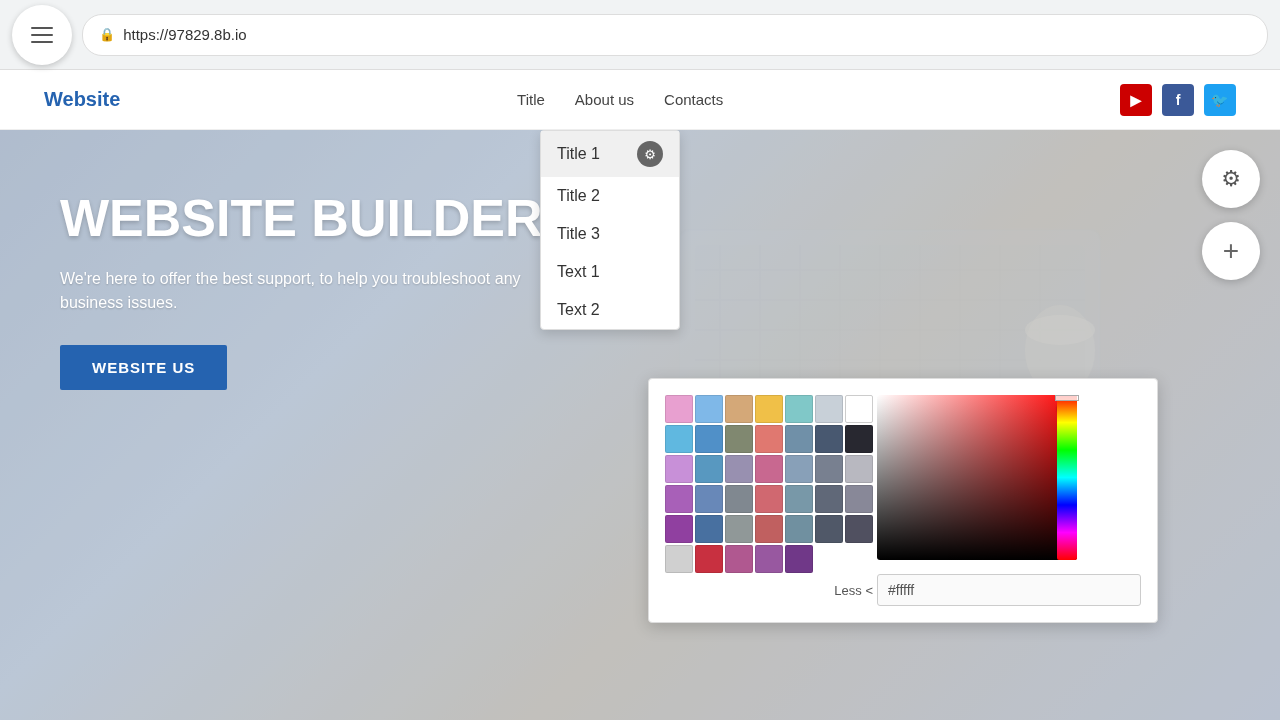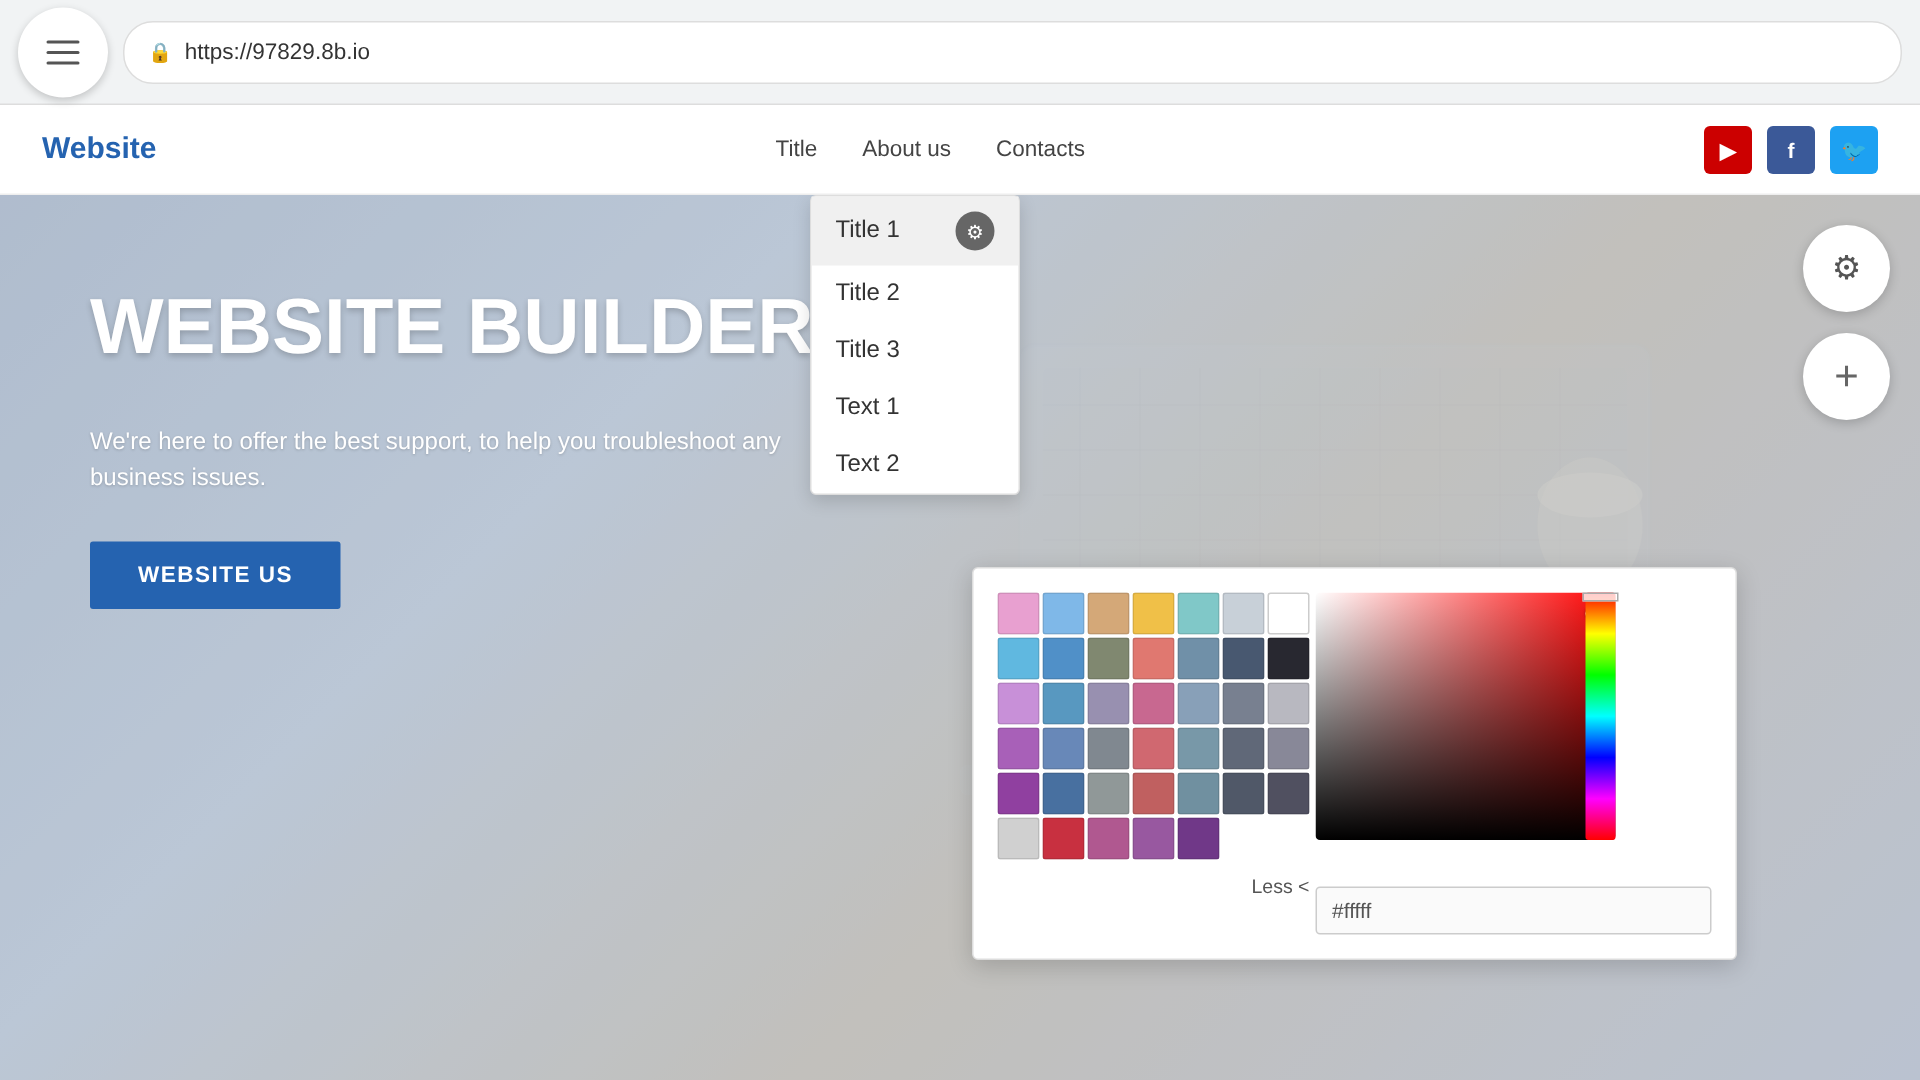--- a/index.html
+++ b/index.html
@@ -43,21 +43,21 @@
       gap: 8px;
       font-size: 15px;
       color: #333;
       height: 42px;
     }
     .lock-icon { color: #666; font-size: 13px; }
 
     
     .site-header {
       background: #fff;
-      padding: 12px 28px;
+      padding: 12px 44px;
       display: flex;
       align-items: center;
       justify-content: space-between;
       border-bottom: 1px solid #eee;
       height: 60px;
     }
     .site-logo {
       font-size: 20px;
       font-weight: bold;
       color: #2563b0;
@@ -117,21 +117,21 @@
       left: 60px;
       top: 60px;
       max-width: 500px;
     }
     .hero-title {
       font-size: 52px;
       font-weight: 900;
       color: #fff;
       text-shadow: 0 2px 4px rgba(0,0,0,0.2);
       line-height: 1.1;
-      margin-bottom: 36px;
+      margin-bottom: 20px;
     }
     .hero-subtitle {
       font-size: 16px;
       color: #fff;
       line-height: 1.5;
       margin-bottom: 30px;
       text-shadow: 0 1px 2px rgba(0,0,0,0.2);
     }
     .contact-btn {
       background: #2563b0;
@@ -321,21 +321,21 @@
     .hue-cursor {
       position: absolute;
       right: -2px;
       top: 0;
       width: 24px;
       height: 6px;
       background: rgba(255,255,255,0.8);
       border: 1px solid #aaa;
     }
     .hex-input {
-      margin-top: 26px;
+      margin-top: 10px;
       width: 100%;
       border: 1px solid #ccc;
       border-radius: 3px;
       padding: 7px 10px;
       font-size: 14px;
       color: #555;
       background: #fafafa;
     }
 
     

